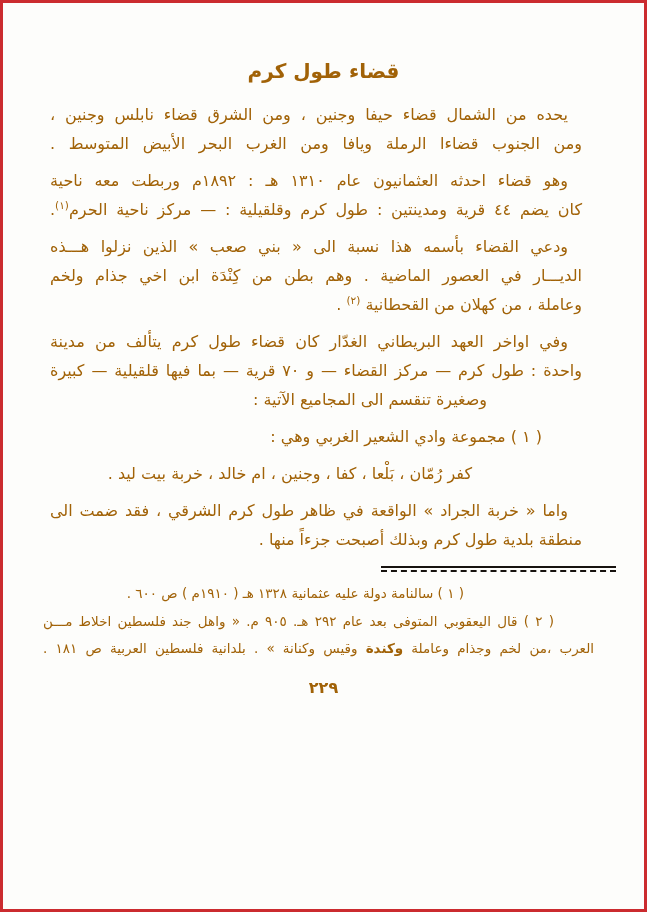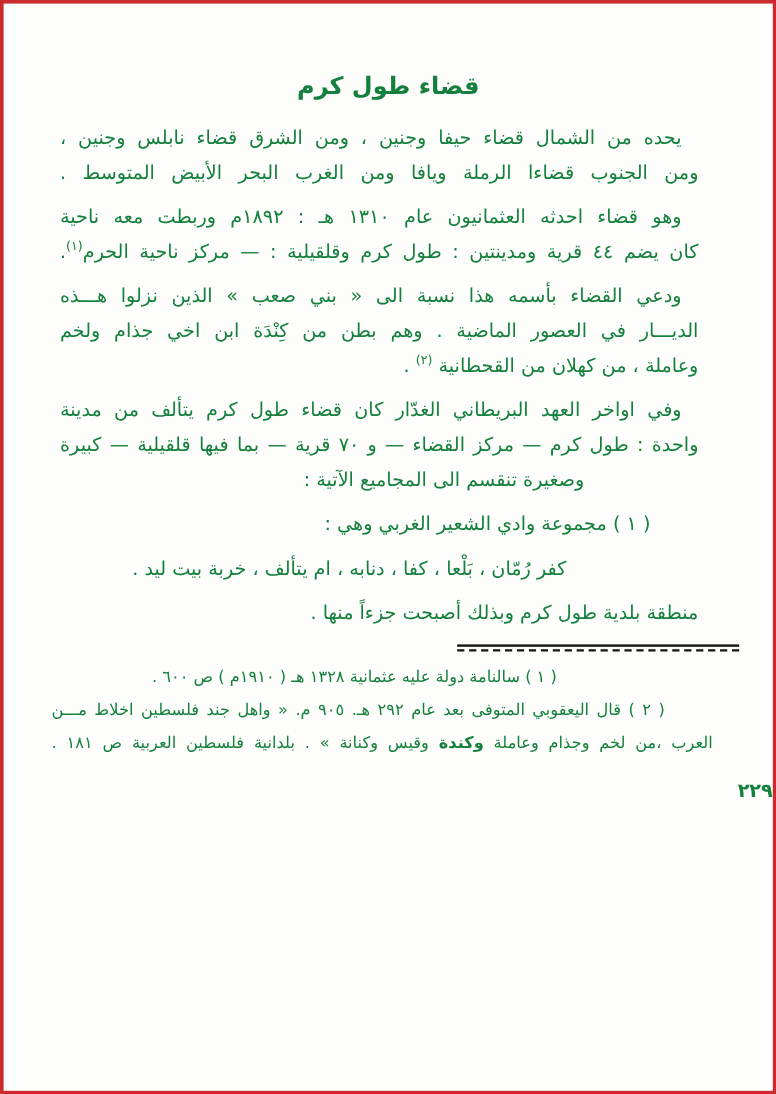--- a/index.html
+++ b/index.html
@@ -25,27 +25,27 @@
   sup{font-size:10.5px;line-height:0;}
   .b{font-weight:bold;}
   .fn-sep{
     margin:12px 28px 8px 0;width:235px;
     border-top:2px solid #17130f;
   }
   .fn-sep-dash{border-top:2px dashed #17130f;margin-top:2px;}
   .footnotes{padding:0 50px 0 40px;font-size:13.5px;line-height:27px;}
   .footnotes .para{margin:0 0 1px 0;}
   .page-number{
-    font-size:16px;font-weight:bold;margin-top:16px;
+    text-align:center;font-size:16px;font-weight:bold;margin-top:16px;
   }
 </style>
 </head>
 <body>
 
-<div class="page" style="border-color: rgb(203, 43, 47); color: #15803d;">
+<div class="page" style="border-color: rgb(203, 43, 47); color: #a16207;">
   <h1 class="title">قضاء طول كرم</h1>
 
   <div class="body-text" id="body-paragraphs">
       <div class="para">
         <div class="ln j ind1"><span>يحده من الشمال قضاء حيفا وجنين ، ومن الشرق قضاء نابلس وجنين ،</span></div>
         <div class="ln j"><span>ومن الجنوب قضاءا الرملة ويافا ومن الغرب البحر الأبيض المتوسط .</span></div>
       </div>
       <div class="para">
         <div class="ln j ind1"><span>وهو قضاء احدثه العثمانيون عام ١٣١٠ هـ : ١٨٩٢م وربطت معه ناحية</span></div>
         <div class="ln j"><span>كان يضم ٤٤ قرية ومدينتين : طول كرم وقلقيلية : — مركز ناحية الحرم</span><sup>(١)</sup><span>.</span></div>
@@ -57,23 +57,24 @@
       </div>
       <div class="para">
         <div class="ln j ind1"><span>وفي اواخر العهد البريطاني الغدّار كان قضاء طول كرم يتألف من مدينة</span></div>
         <div class="ln j"><span>واحدة : طول كرم — مركز القضاء — و ٧٠ قرية — بما فيها قلقيلية — كبيرة</span></div>
         <div class="ln ind3"><span>وصغيرة تنقسم الى المجاميع الآتية :</span></div>
       </div>
       <div class="para">
         <div class="ln ind2"><span>( ١ ) مجموعة وادي الشعير الغربي وهي :</span></div>
       </div>
       <div class="para">
-        <div class="ln ind4"><span>كفر رُمّان ، بَلْعا ، كفا ، دنابه ، ام يتألف ، خربة بيت ليد .</span></div>
+        <div class="ln ind4"><span>كفر رُمّان ، بَلْعا ، كفا ، وجنين ، ام خالد ، خربة بيت ليد .</span></div>
       </div>
       <div class="para">
+        <div class="ln j ind1"><span>واما « خربة الجراد » الواقعة في ظاهر طول كرم الشرقي ، فقد ضمت الى</span></div>
         <div class="ln"><span>منطقة بلدية طول كرم وبذلك أصبحت جزءاً منها .</span></div>
       </div>
     </div>
 
   <div class="fn-sep">
     <div class="fn-sep-dash"></div>
   </div>
 
   <div class="footnotes" id="footnotes-list">
       <div class="para">

